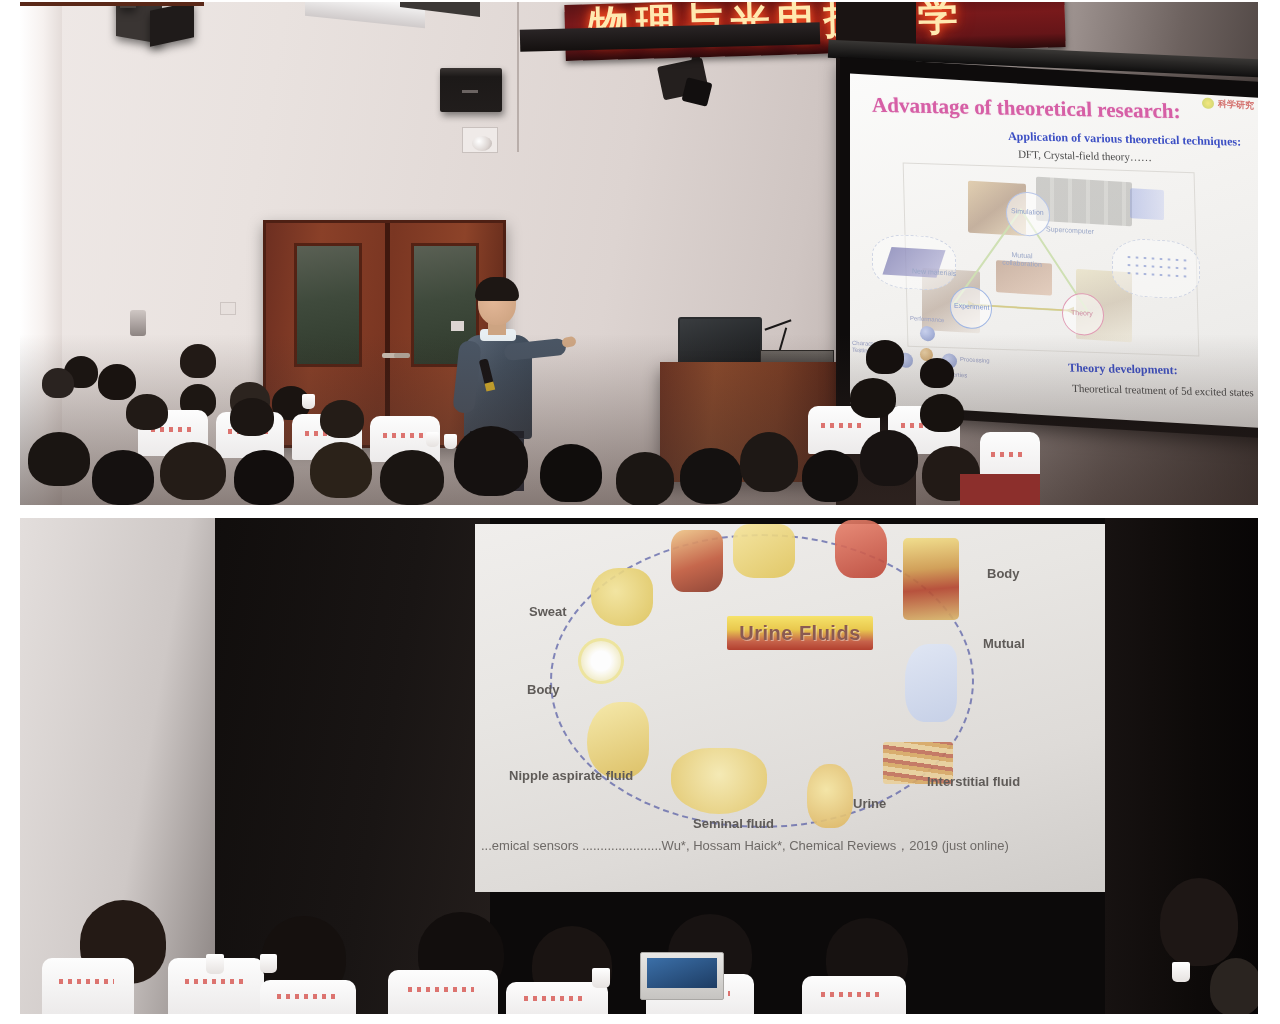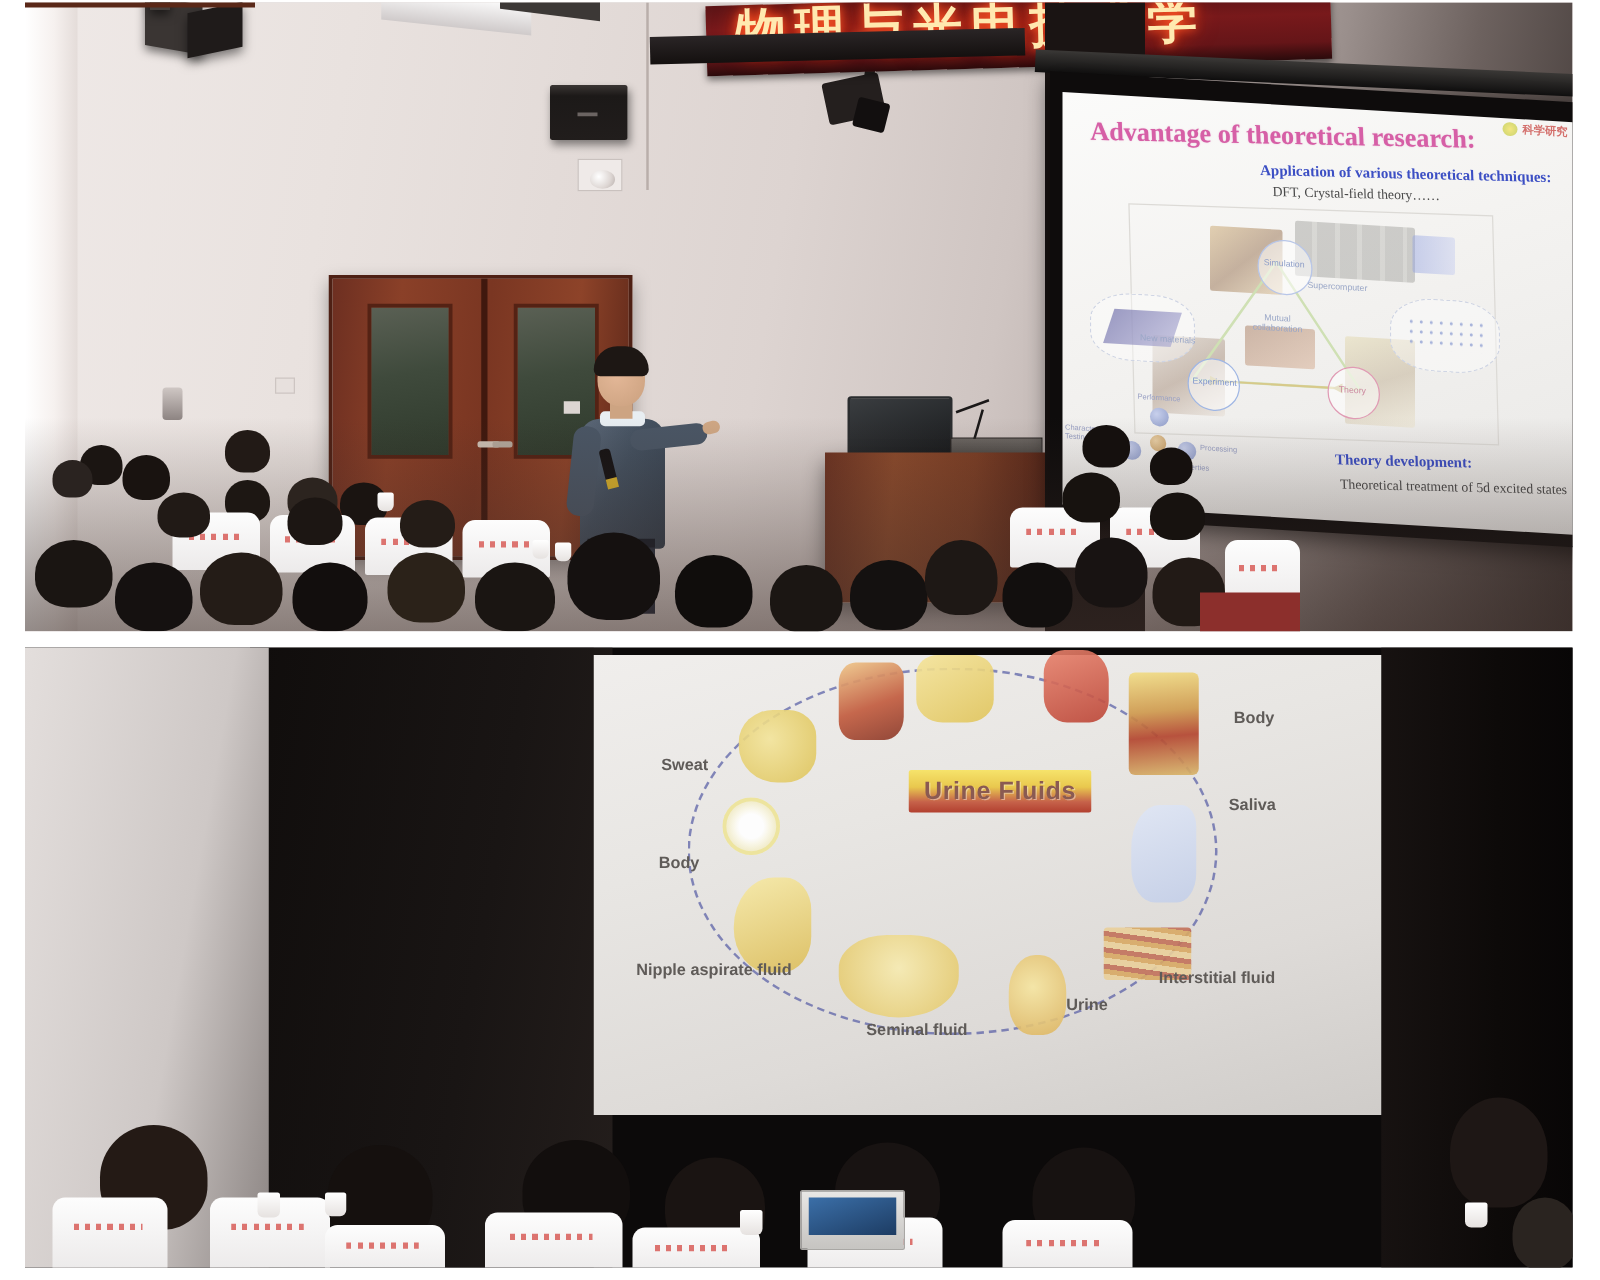--- a/index.html
+++ b/index.html
@@ -398,24 +398,25 @@
       <div class="organ" style="left:103px;top:114px;width:46px;height:46px;border-radius:50%;
            background:radial-gradient(circle,#ffffff 30%,#f3eecd 60%,#e6df9a 100%);
            box-shadow:0 0 0 3px #eee49b inset;opacity:.95;"></div>
 
       <div class="olabel" style="left:54px;top:80px;">Sweat</div>
       <div class="olabel" style="left:52px;top:158px;">Body</div>
       <div class="olabel" style="left:34px;top:244px;">Nipple aspirate fluid</div>
       <div class="olabel" style="left:218px;top:292px;">Seminal fluid</div>
       <div class="olabel" style="left:378px;top:272px;">Urine</div>
       <div class="olabel" style="left:452px;top:250px;">Interstitial fluid</div>
-      <div class="olabel" style="left:508px;top:112px;">Saliva</div>
+      <div class="olabel" style="left:508px;top:112px;">Mutual</div>
       <div class="olabel" style="left:512px;top:42px;">Body</div>
 
       <div class="cite">
+        <div>...emical sensors ......................Wu*, Hossam Haick*, Chemical Reviews，2019  (just online)</div>
       </div>
     </div>
 
     <div class="bsp">
       
       
       
       
       
       

